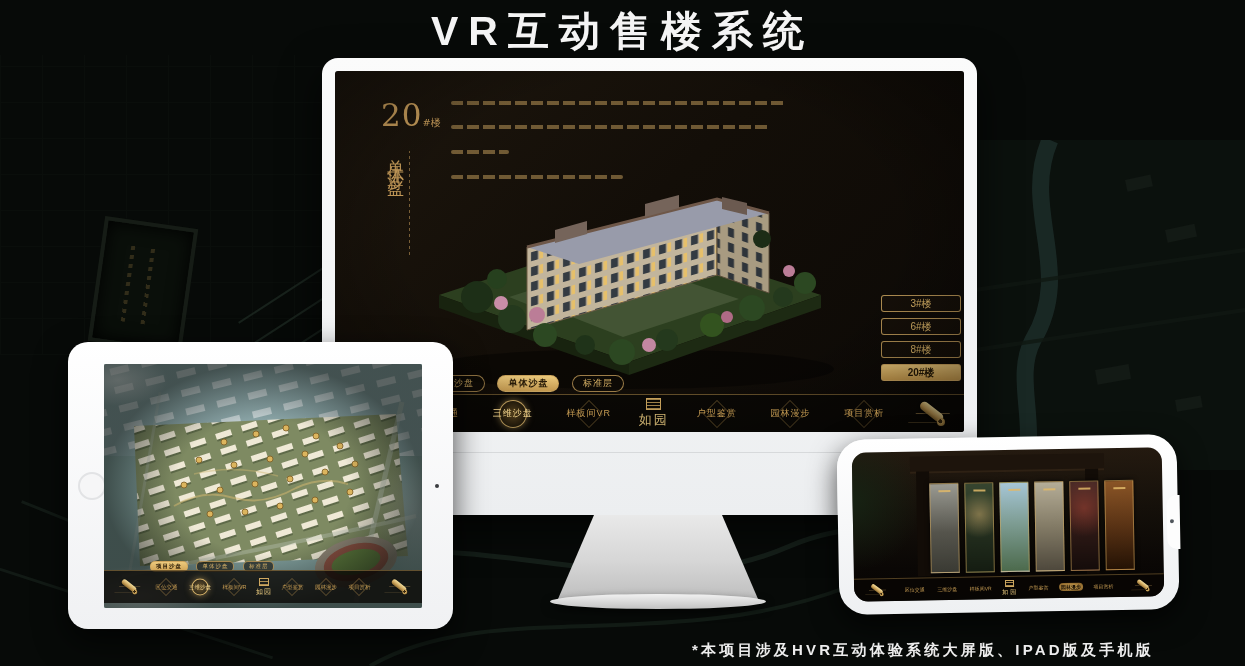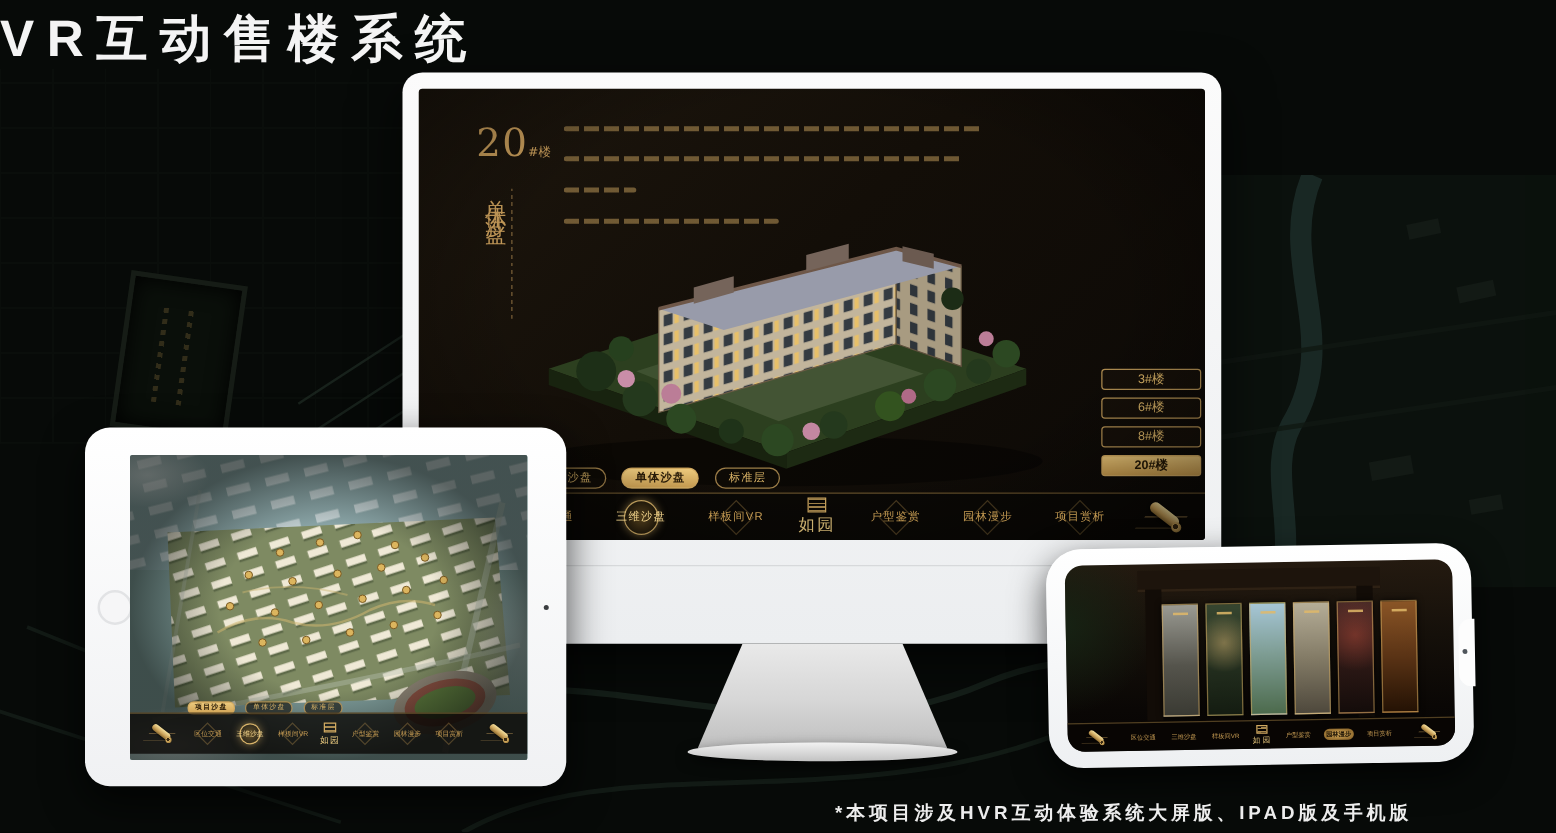--- a/index.html
+++ b/index.html
@@ -10,23 +10,23 @@
   .bg-grid{left:0;top:55px;width:330px;height:300px;opacity:.06;
     background:repeating-linear-gradient(90deg,#3a4a42 0 1px,transparent 1px 42px),
                repeating-linear-gradient(0deg,#3a4a42 0 1px,transparent 1px 36px);}
   .bg-frame{left:96px;top:222px;width:86px;height:118px;transform:rotate(8deg);
     border:4px solid #161c16;background:#0a0f0a;box-shadow:inset 0 0 18px #000;}
   .bg-frame .col{position:absolute;top:18px;width:4px;height:80px;
     background:repeating-linear-gradient(0deg,rgba(190,150,80,.22) 0 4px,transparent 4px 9px);}
   .bg-streak{position:absolute;width:132px;height:2px;background:rgba(42,58,48,.5);transform:rotate(-33deg);}
   .bg-road{position:absolute;height:3px;background:rgba(36,50,42,.4);}
   
-  .page-title{position:absolute;left:0;right:0;top:4px;color:#f4f4f4;
+  .page-title{position:absolute;left:0;right:0;top:4px;text-align:center;color:#f4f4f4;
     font-size:41px;font-weight:bold;letter-spacing:10px;z-index:3;}
-  .footnote{position:absolute;left:668px;top:641px;color:#ededed;font-size:15px;
+  .footnote{position:absolute;left:692px;top:641px;color:#ededed;font-size:15px;
     letter-spacing:3.2px;font-weight:600;z-index:3;white-space:nowrap;}
   
   .subtab{display:inline-block;height:15px;line-height:15px;padding:0 10px;font-size:9px;
     color:#d8b266;border:1px solid rgba(205,165,95,.75);border-radius:9px;
     background:rgba(15,12,7,.6);margin-right:8px;letter-spacing:1px;}
   .subtab.active{background:linear-gradient(180deg,#ecca7d,#cfa254);color:#2a1c08;font-weight:bold;}
   .floor-btn{width:78px;height:15px;line-height:15px;margin-bottom:6px;text-align:center;font-size:10px;
     color:#d8b266;background:rgba(22,16,9,.85);border:1px solid rgba(205,165,95,.85);border-radius:3px;}
   .floor-btn.active{background:linear-gradient(180deg,#e8c477,#c99c4e);color:#241806;font-weight:bold;}
   .nav-item{position:relative;padding:4px 6px;color:#c49a52;letter-spacing:1px;white-space:nowrap;}

